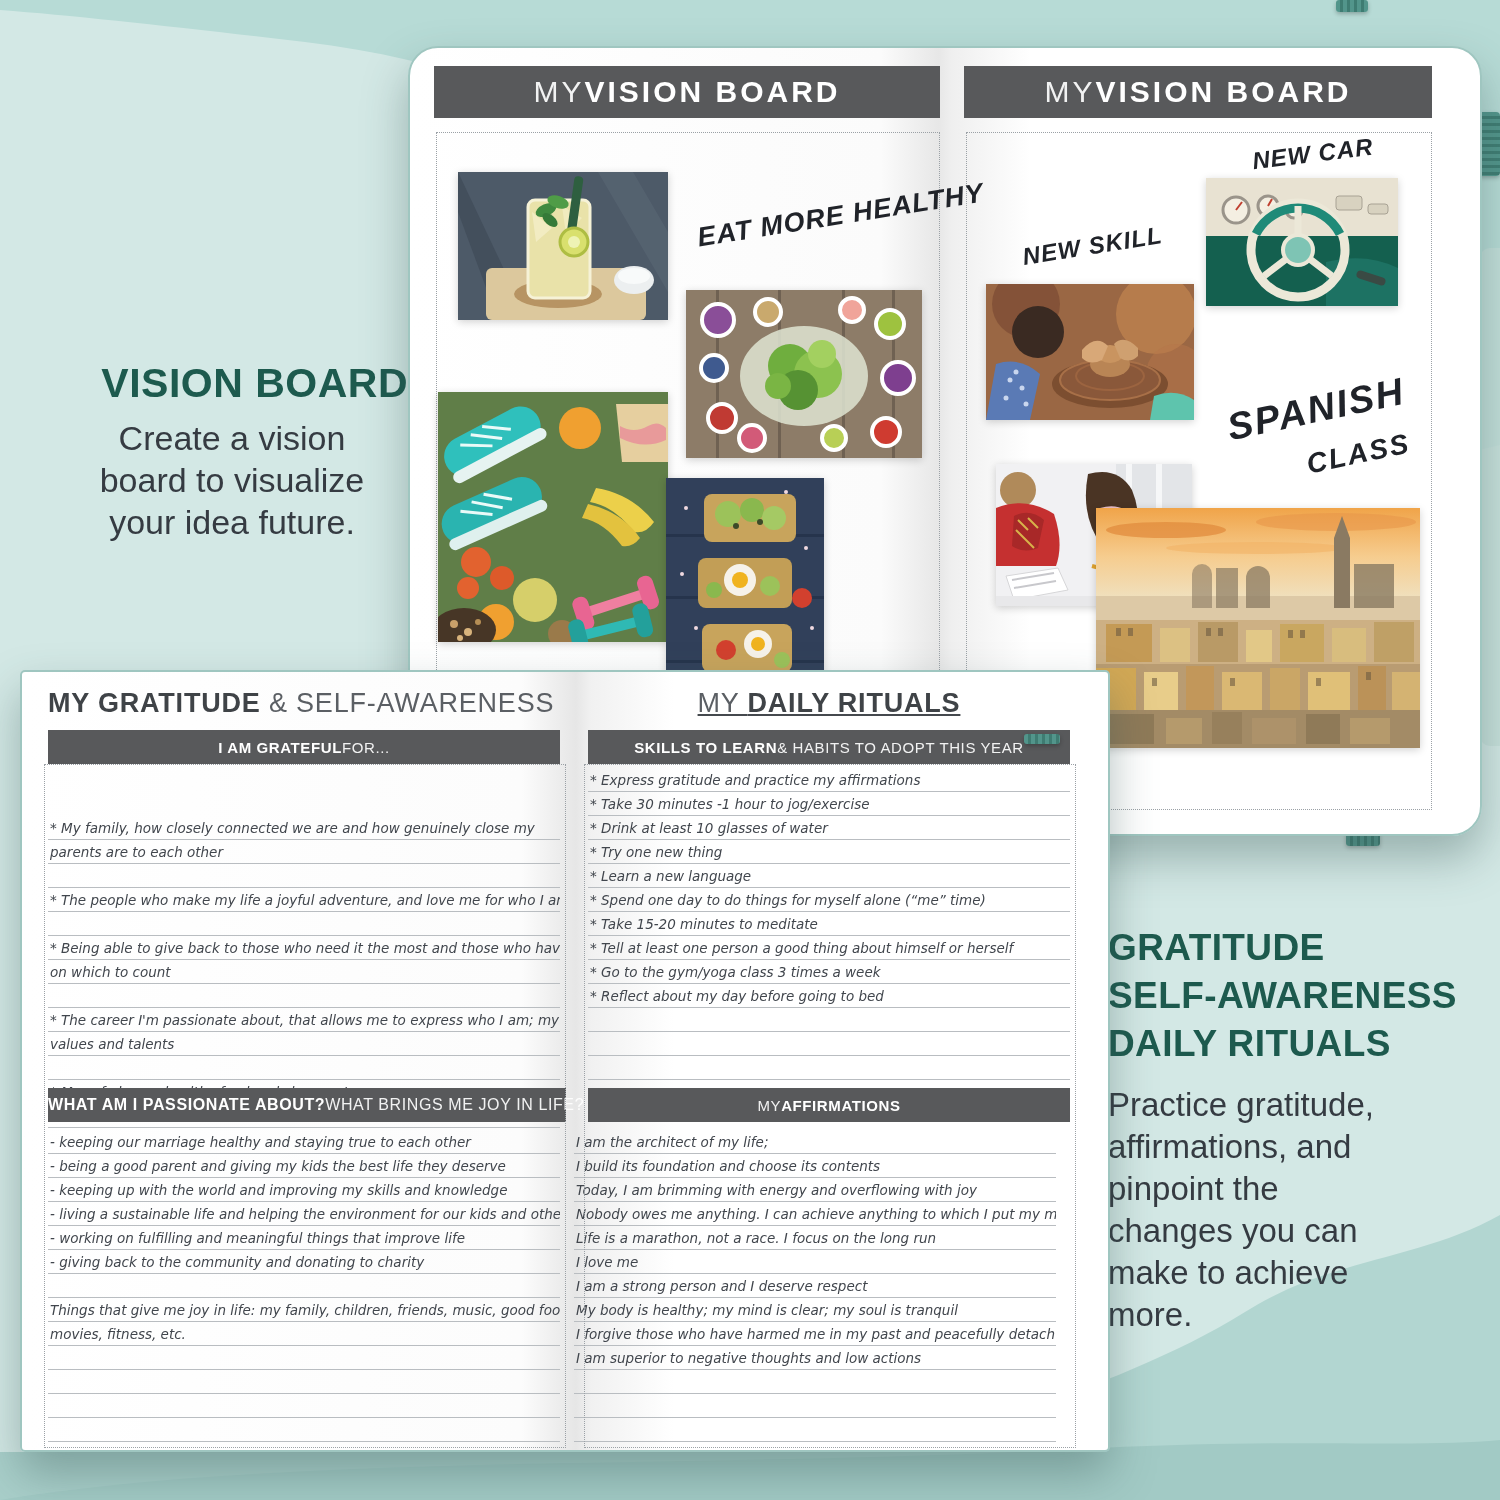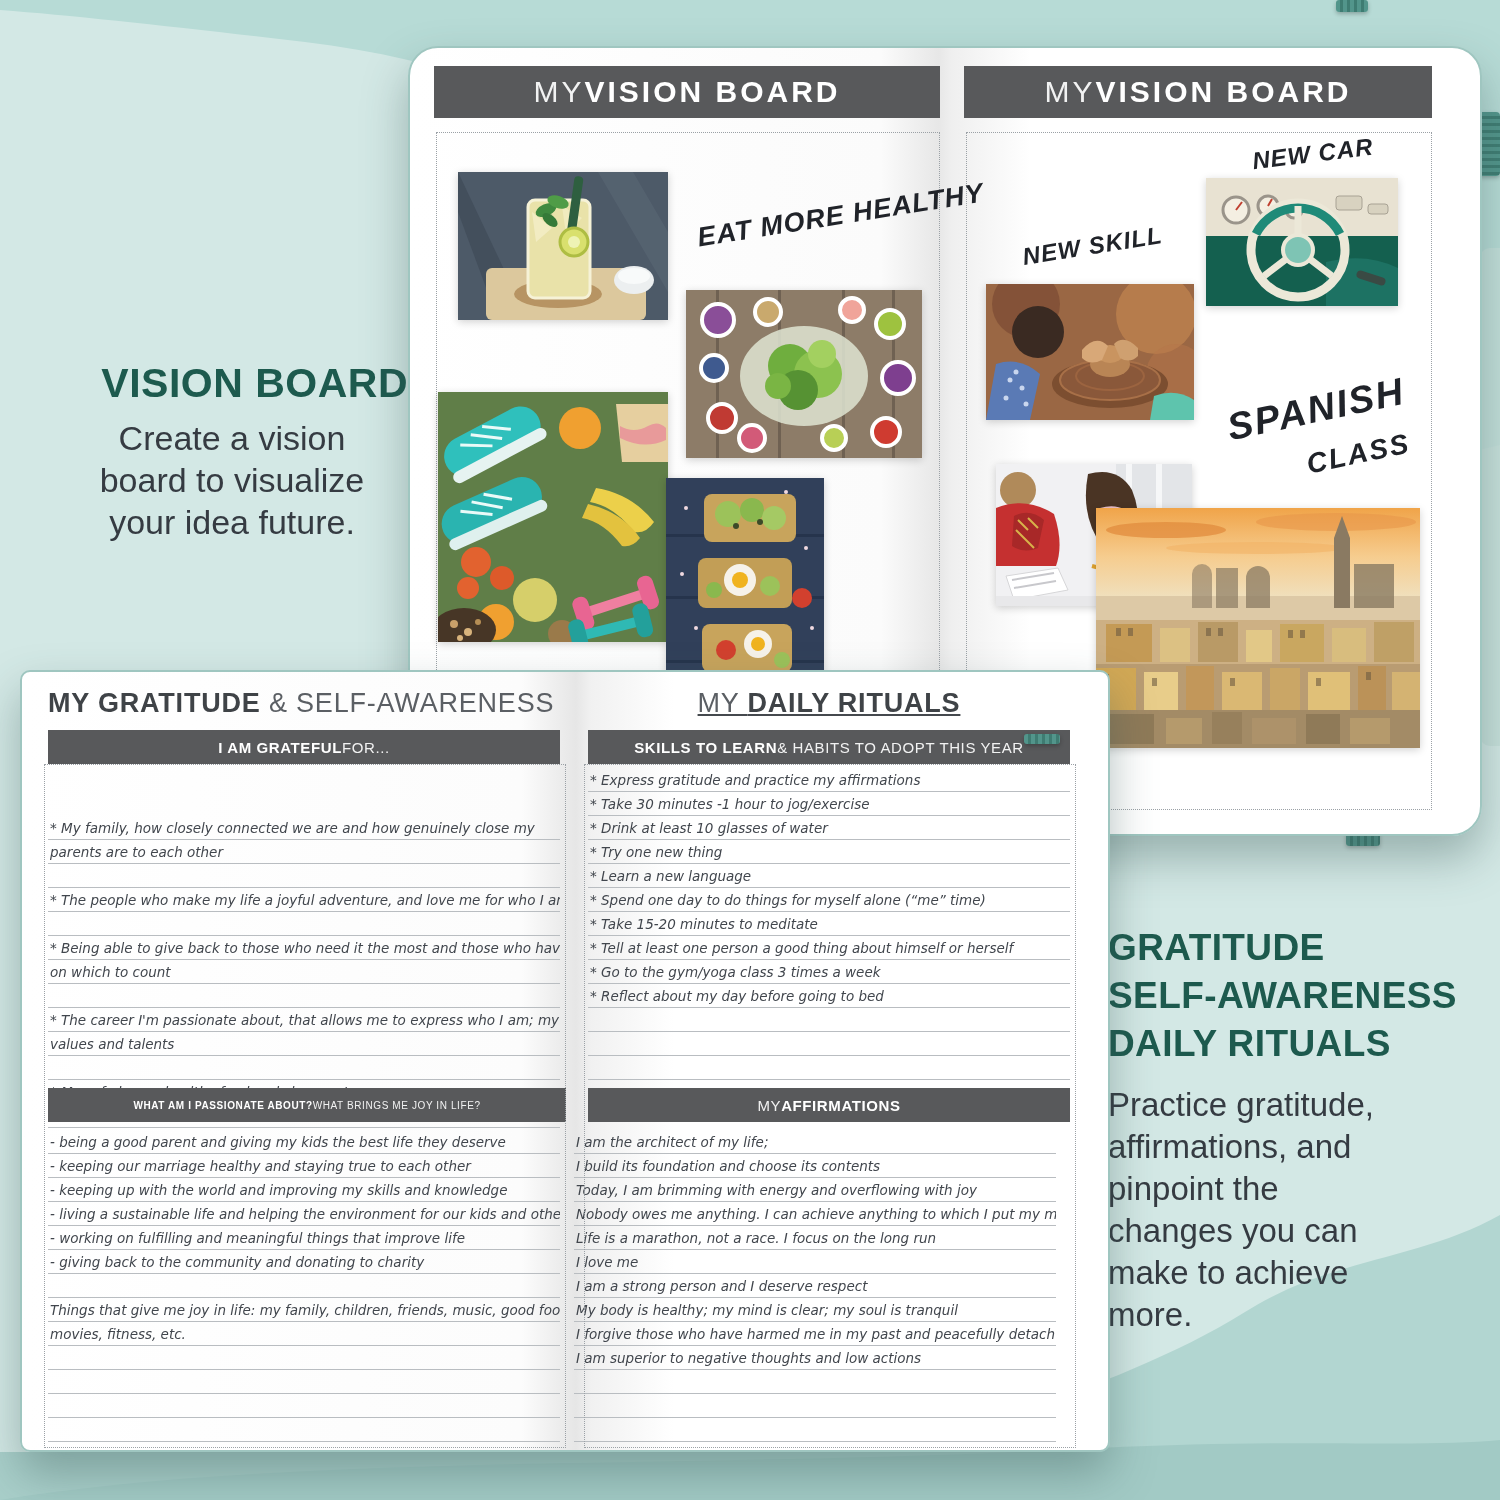--- a/index.html
+++ b/index.html
@@ -8,21 +8,21 @@
   .abs{position:absolute;}
 
   
   .wave-svg{position:absolute;left:0;top:0;width:1500px;height:1500px;}
 
   
   .notebook{position:absolute;background:#fff;border:2px solid #9fc6c0;
             box-shadow:0 22px 45px rgba(54,88,83,.38);}
   #vision-notebook{left:408px;top:46px;width:1070px;height:786px;border-radius:30px;z-index:2;
     background:linear-gradient(90deg,#ffffff 0%,#fbfbfb 44%,#e7e7e7 49.4%,#efefef 50.6%,#ffffff 58%);}
-  #journal-notebook{left:20px;top:670px;width:1086px;height:778px;border-radius:10px;z-index:3;
+  #journal-notebook{left:20px;top:670px;width:1086px;height:778px;border-radius:5px;z-index:3;
     background:linear-gradient(90deg,#ffffff 0%,#fcfcfc 46%,#e6e6e6 51%,#f1f1f1 52.4%,#ffffff 60%);}
 
   .bar{position:absolute;background:#58595b;color:#fff;display:flex;align-items:center;
        justify-content:center;letter-spacing:1px;white-space:nowrap;}
   .bar .b{font-weight:700;}
   .bar .l{font-weight:400;opacity:.92;}
   .hdr-bar{height:52px;font-size:30px;letter-spacing:3px;}
   .sec-bar{height:34px;font-size:15px;letter-spacing:.6px;}
 
   .dotted{position:absolute;border:1px dotted #9ba1a6;}
@@ -396,27 +396,27 @@
         <div class="hw-line">* Being able to give back to those who need it the most and those who have none</div>
         <div class="hw-line">on which to count</div>
         <div class="hw-line"></div>
         <div class="hw-line">* The career I'm passionate about, that allows me to express who I am; my core</div>
         <div class="hw-line">values and talents</div>
         <div class="hw-line"></div>
         <div class="hw-line">* My safe home, healthy food and clean water</div>
         <div class="hw-line"></div>
       </div>
 
-    <div class="bar sec-bar" style="left:26px;top:416px;width:518px;font-size:10px;">
+    <div class="bar sec-bar" style="left:26px;top:416px;width:518px;font-size:16px;justify-content:space-between;">
       <span class="b">WHAT AM I PASSIONATE ABOUT?</span>
         <span class="l"> WHAT BRINGS ME JOY IN LIFE?</span>
     </div>
     <div class="hw-wrap" style="left:26px;top:458px;width:512px;">
+        <div class="hw-line">- keeping our marriage healthy and staying true to each other</div>
         <div class="hw-line">- being a good parent and giving my kids the best life they deserve</div>
-        <div class="hw-line">- keeping our marriage healthy and staying true to each other</div>
         <div class="hw-line">- keeping up with the world and improving my skills and knowledge</div>
         <div class="hw-line">- living a sustainable life and helping the environment for our kids and others future</div>
         <div class="hw-line">- working on fulfilling and meaningful things that improve life</div>
         <div class="hw-line">- giving back to the community and donating to charity</div>
         <div class="hw-line"></div>
         <div class="hw-line">Things that give me joy in life: my family, children, friends, music, good food, books,</div>
         <div class="hw-line">movies, fitness, etc.</div>
         <div class="hw-line"></div>
         <div class="hw-line"></div>
         <div class="hw-line"></div>

